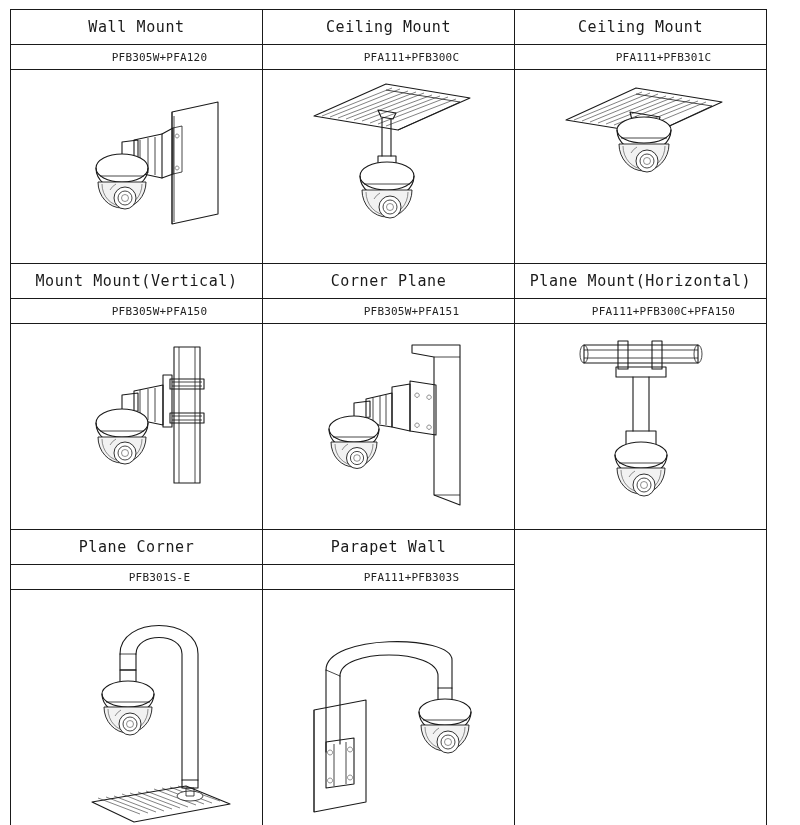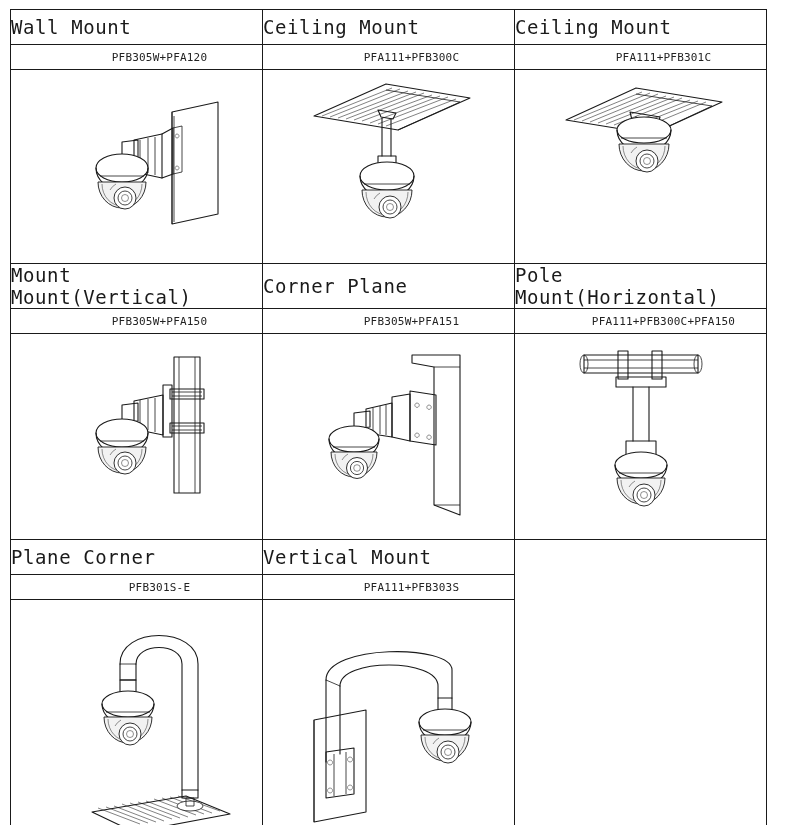--- a/index.html
+++ b/index.html
@@ -31,21 +31,22 @@
     border: 1px solid #1a1a1a;
     padding: 0;
     vertical-align: top;
   }
   td.empty-cell {
     border: 1px solid #1a1a1a;
     border-top: 1px solid #1a1a1a;
   }
   .title-row td {
     height: 34px;
-    font-size: 19px;
+    text-align: center;
+    font-size: 15px;
     letter-spacing: 0.6px;
     vertical-align: middle;
   }
   .code-row td {
     height: 24px;
     text-align: center;
     font-size: 11px;
     letter-spacing: 0.2px;
     vertical-align: middle;
     color: #222;
@@ -178,21 +179,21 @@
               <circle class="thin" cx="121" cy="89" r="3.5"></circle>
               <path class="thin" d="M105 81 a16 16 0 0 1 6 -6"></path>
             </svg>
           </div>
         </td>
       </tr>
 
       <tr class="title-row">
         <td class="cell"><span>Mount Mount(Vertical)</span></td>
         <td class="cell"><span>Corner Plane</span></td>
-        <td class="cell"><span>Pole Mount(Horizontal)</span></td>
+        <td class="cell"><span>Plane Mount(Horizontal)</span></td>
       </tr>
       <tr class="code-row">
         <td class="cell"><span>PFB305W+PFA150</span></td>
         <td class="cell"><span>PFB305W+PFA151</span></td>
         <td class="cell"><span>PFA111+PFB300C+PFA150</span></td>
       </tr>
       <tr class="fig-row tall">
 
         <td class="cell">
           <div class="fig-wrap">
@@ -283,21 +284,21 @@
               <circle class="ln2" cx="118" cy="158" r="7" fill="#fff"></circle>
               <circle class="thin" cx="118" cy="158" r="3.5"></circle>
               <path class="thin" d="M103 150 a16 16 0 0 1 6 -6"></path>
             </svg>
           </div>
         </td>
       </tr>
 
       <tr class="title-row">
         <td class="cell"><span>Plane Corner</span></td>
-        <td class="cell"><span>Vertical Mount</span></td>
+        <td class="cell"><span>Parapet Wall</span></td>
         <td rowspan="3" class="empty-cell"></td>
       </tr>
       <tr class="code-row">
         <td class="cell"><span>PFB301S-E</span></td>
         <td class="cell"><span>PFA111+PFB303S</span></td>
       </tr>
       <tr class="fig-row last">
 
         <td class="cell">
           <div class="fig-wrap">

